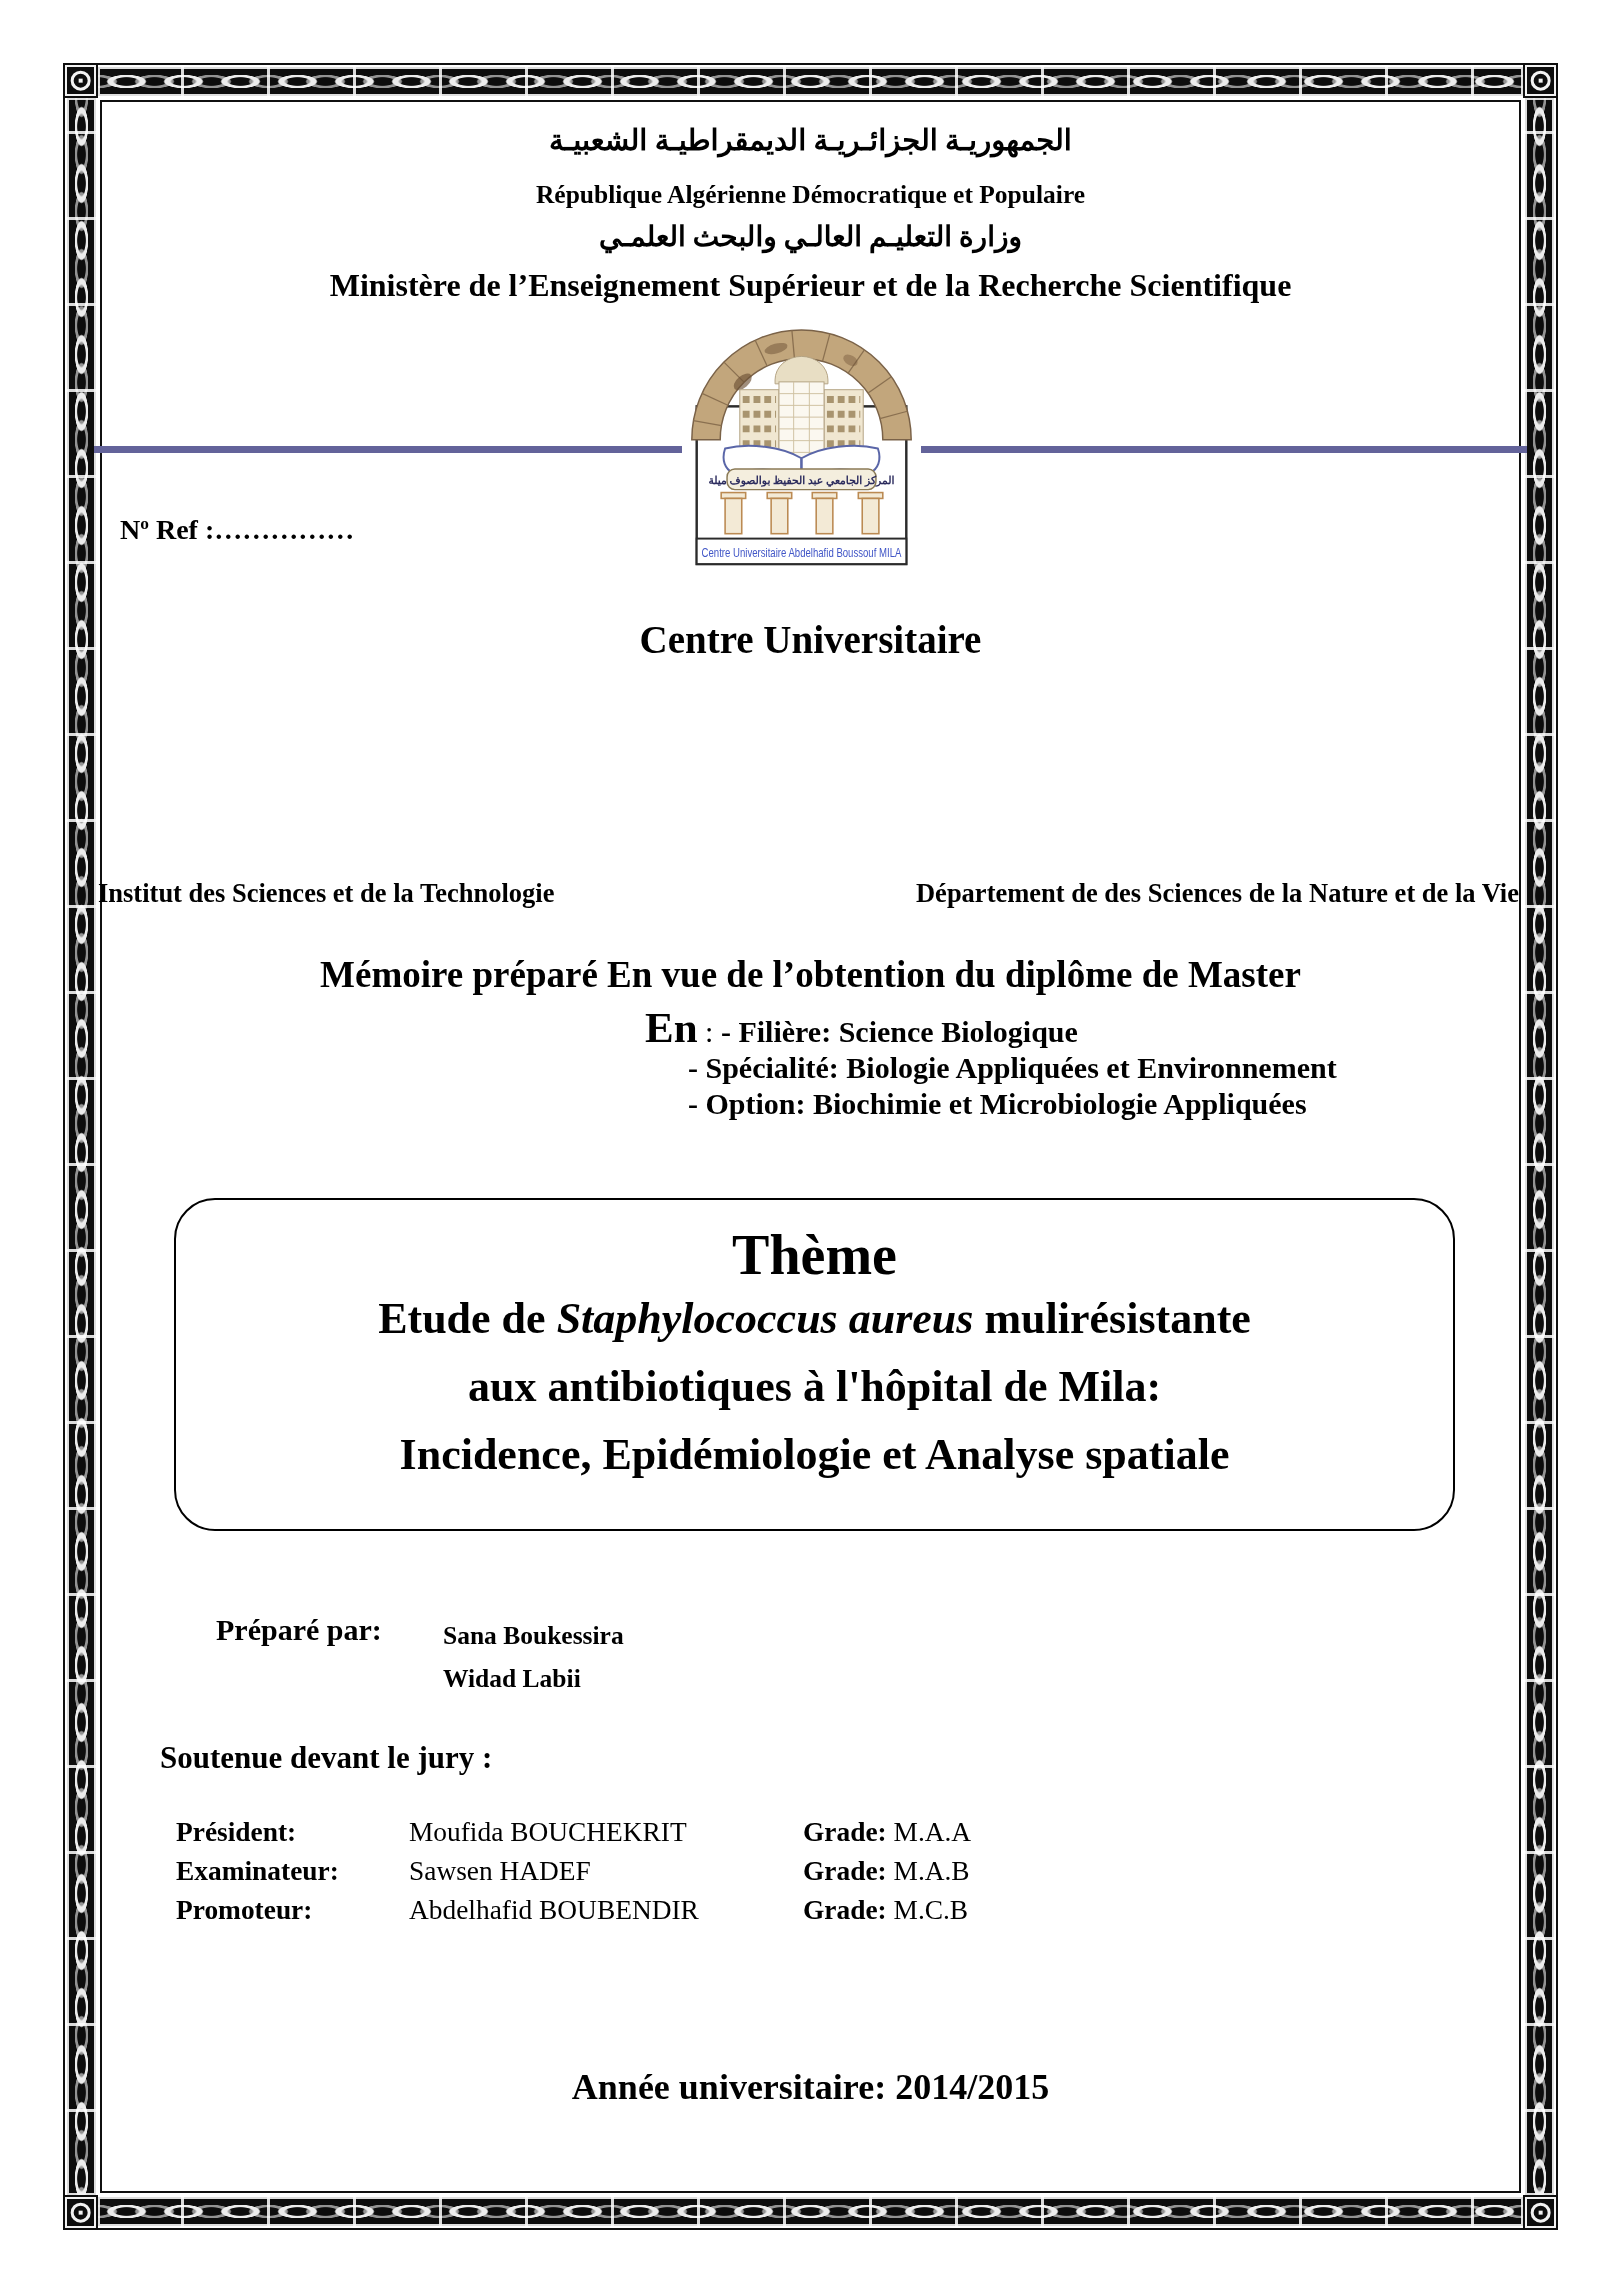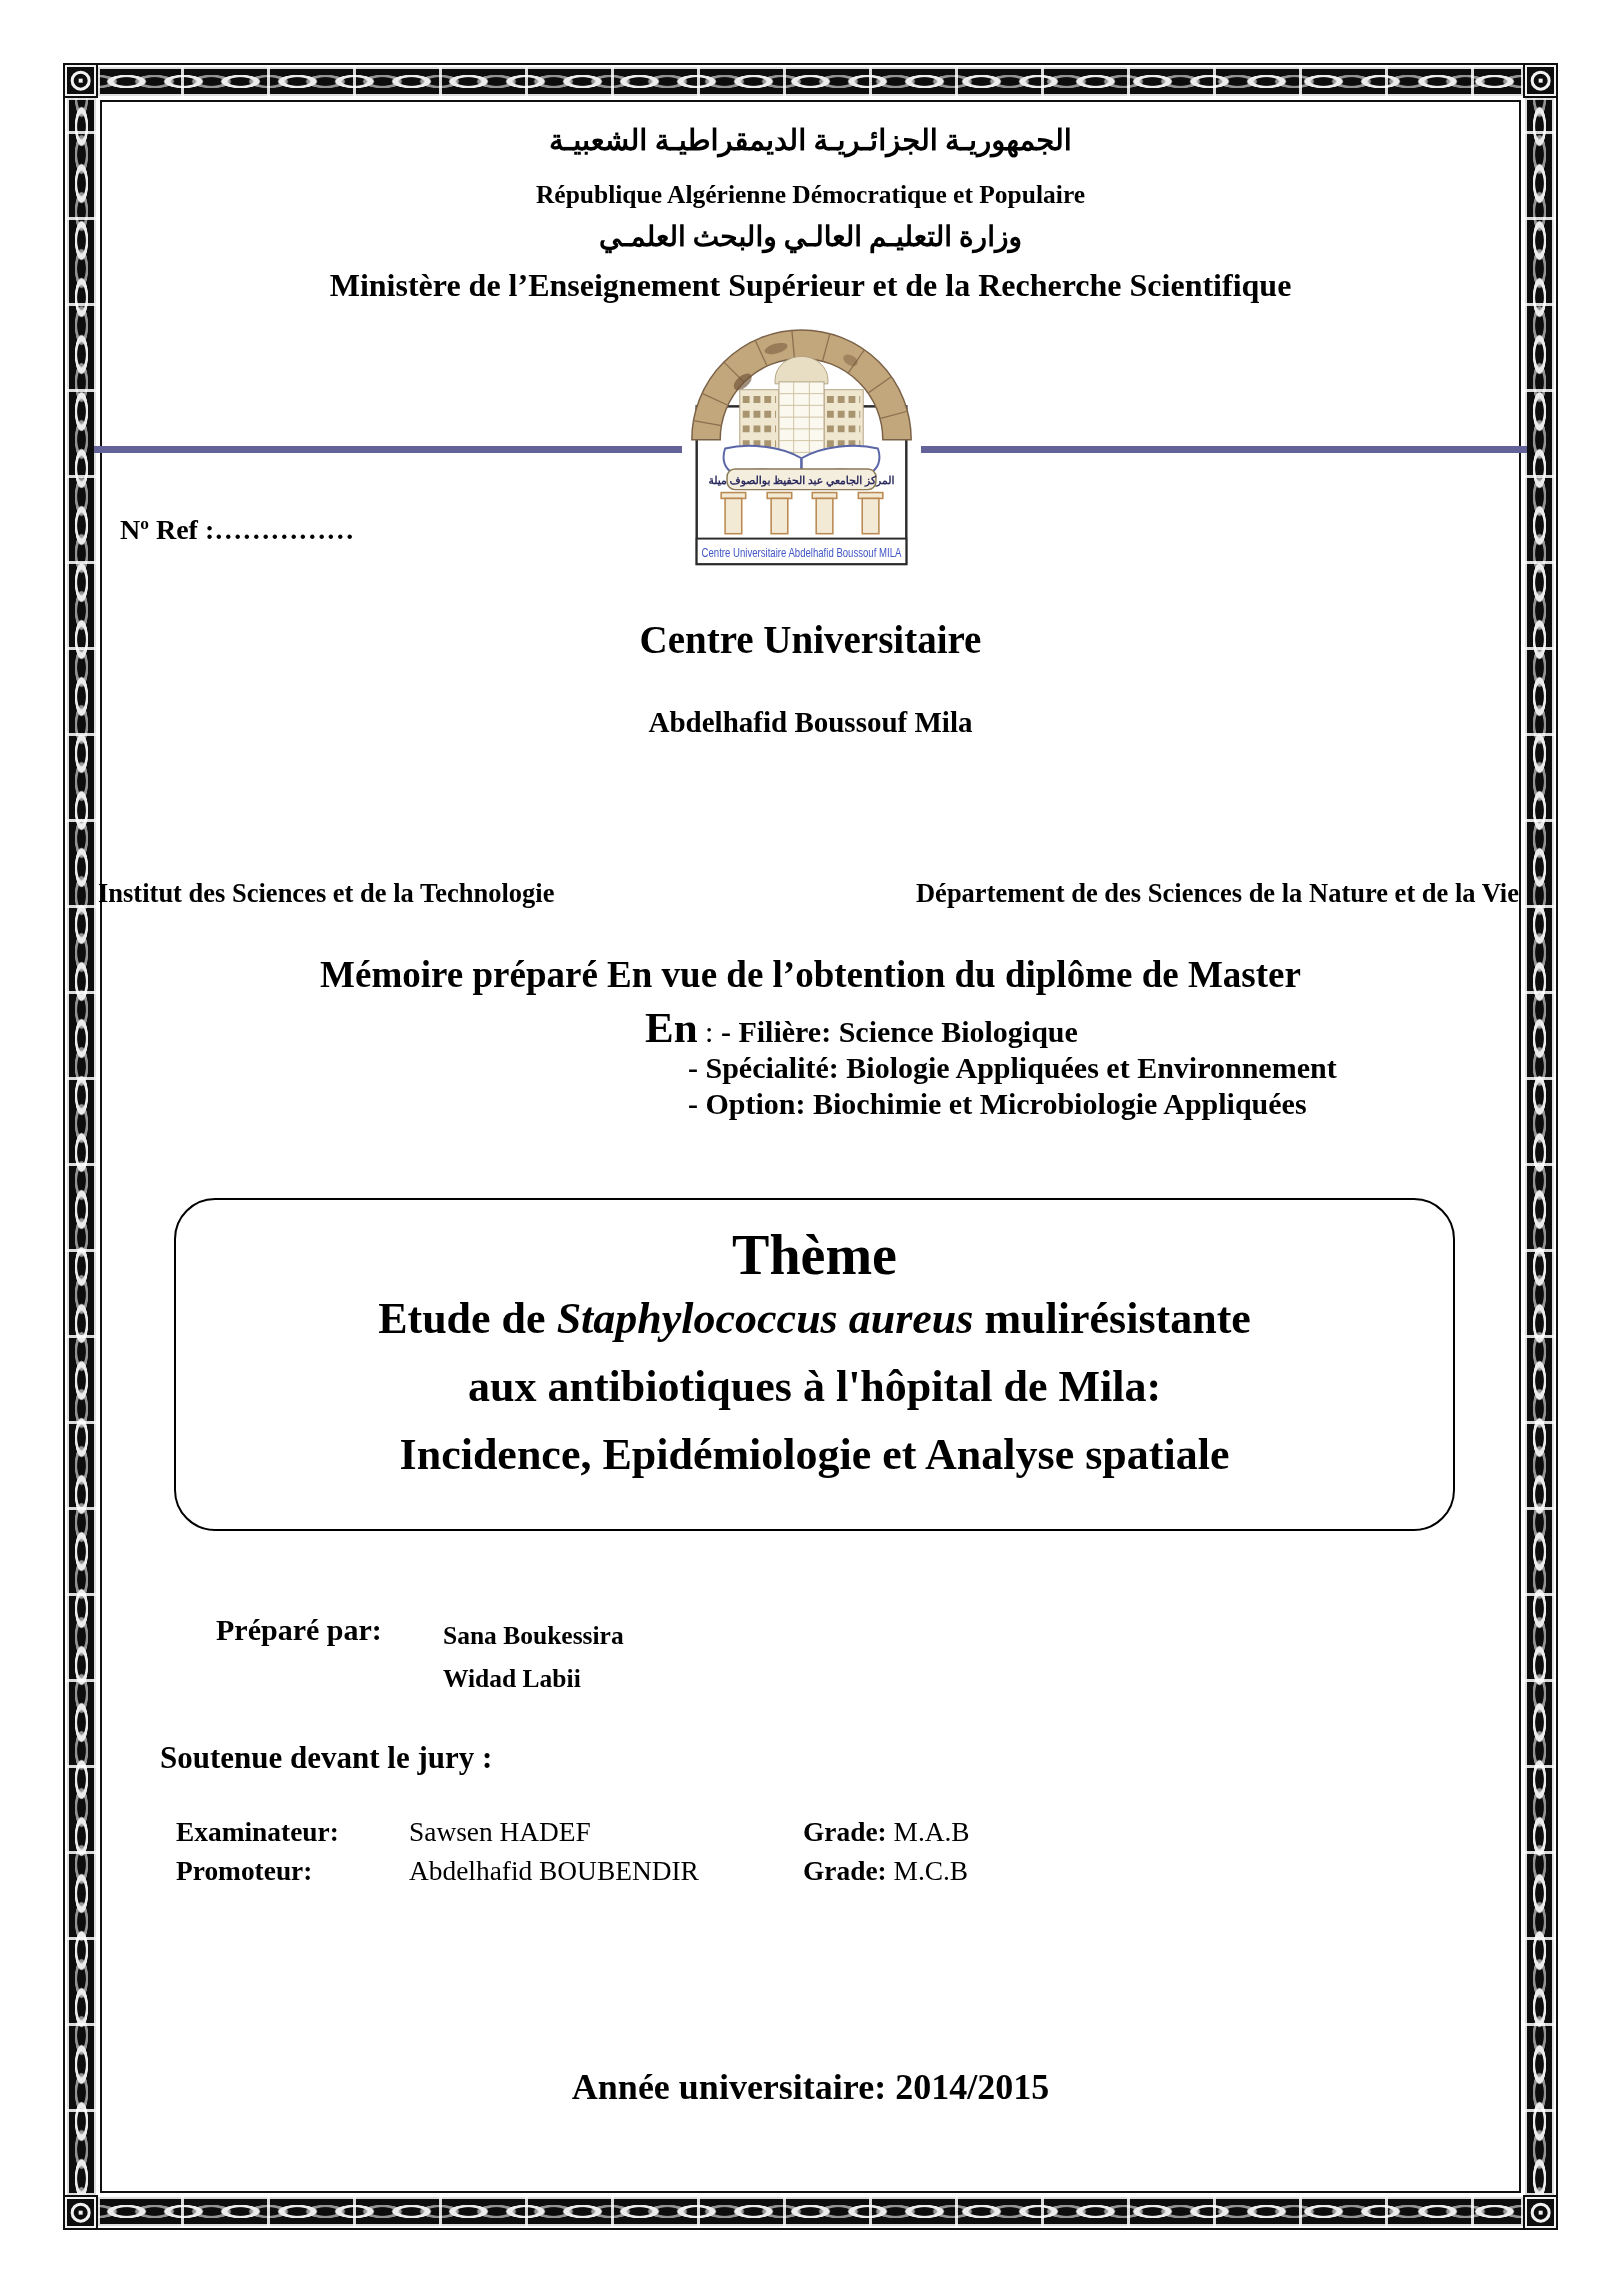--- a/index.html
+++ b/index.html
@@ -170,21 +170,20 @@
       </g>
 
       <g>
         <rect x="15" y="222" width="214" height="26" fill="#ffffff" stroke="#2b2b2b" stroke-width="2"></rect>
         <text x="122" y="241" text-anchor="middle" font-size="13" textLength="204" lengthAdjust="spacingAndGlyphs" font-family="Liberation Sans, sans-serif" fill="#4156c7">Centre Universitaire Abdelhafid Boussouf MILA</text>
       </g>
     </svg>
   </div>
 
   <div class="abs center univ1">Centre Universitaire</div>
-  <div class="abs center univ2">Abdelhafid Boussouf Mila</div>
 
   <div class="abs affil">
     <span>Institut des Sciences et de la Technologie</span>
     <span>Département  de des Sciences de la Nature et de la Vie</span>
   </div>
 
   <div class="abs center memoire">Mémoire préparé  En vue de l’obtention du diplôme de Master</div>
 
   <div class="abs en-block">
     <div><span class="en-big">En</span><span class="en-sep"> : </span><span>- Filière: Science Biologique</span></div>
@@ -198,20 +197,23 @@
     <div class="theme-line">aux antibiotiques à l'hôpital de Mila:</div>
     <div class="theme-line">Incidence, Epidémiologie et Analyse spatiale</div>
   </div>
 
   <div class="abs prep-label">Préparé par:</div>
   <div class="abs prep-name0">Sana Boukessira</div>
   <div class="abs prep-name1">Widad Labii</div>
 
   <div class="abs jury-head">Soutenue devant  le jury :</div>
   <div class="abs jury">
+    <div class="jury-row">
+      <span class="jury-role"><span>Président</span><span>:</span></span><span class="jury-name">Moufida BOUCHEKRIT</span><span class="grade-label">Grade:</span> <span>M.A.A</span>
+    </div>
     <div class="jury-row">
       <span class="jury-role"><span>Examinateur</span><span>:</span></span><span class="jury-name">Sawsen HADEF</span><span class="grade-label">Grade:</span> <span>M.A.B</span>
     </div>
     <div class="jury-row">
       <span class="jury-role"><span>Promoteur</span><span>:</span></span><span class="jury-name">Abdelhafid BOUBENDIR</span><span class="grade-label">Grade:</span> <span>M.C.B</span>
     </div>
   </div>
 
   <div class="abs center year">Année universitaire: 2014/2015</div>
 

